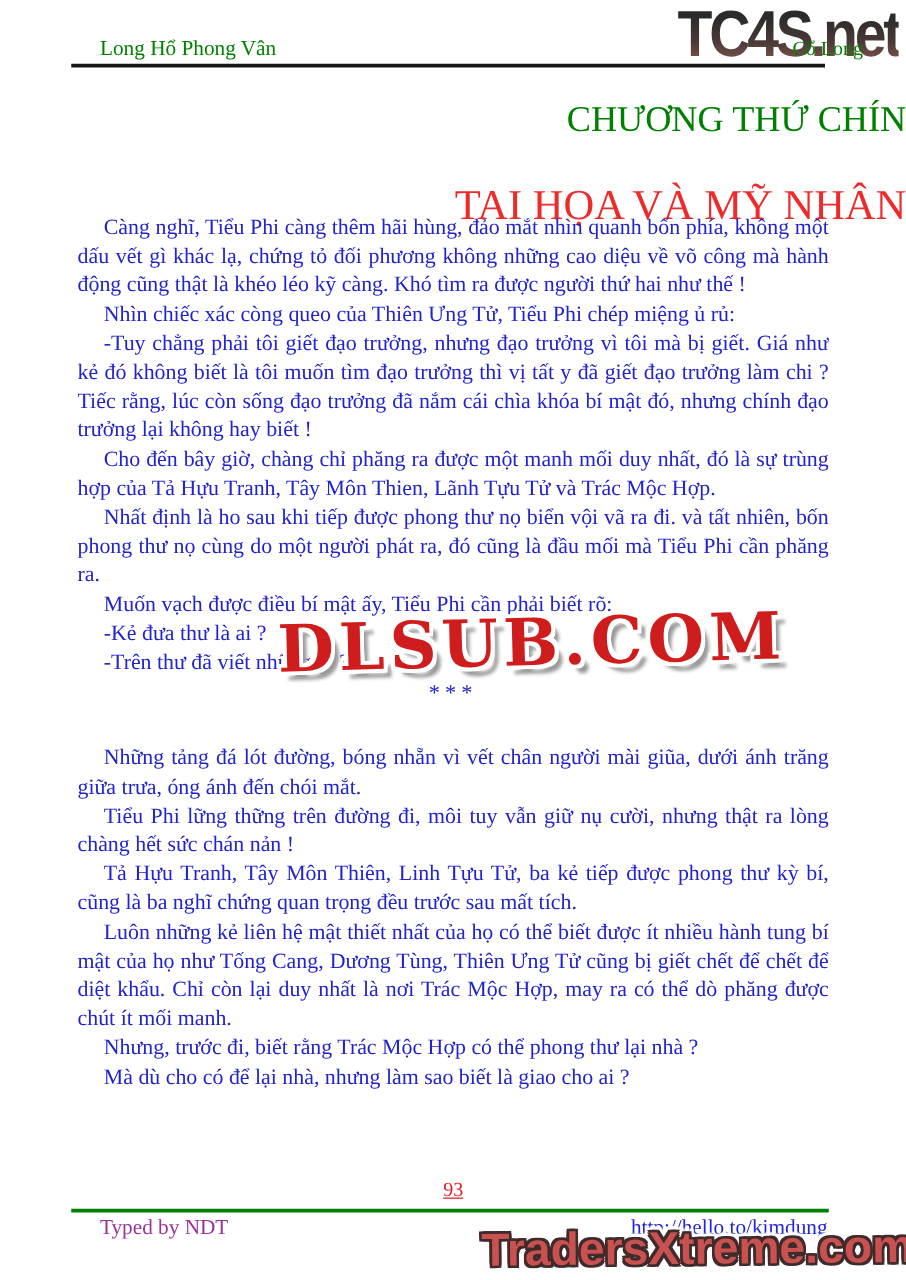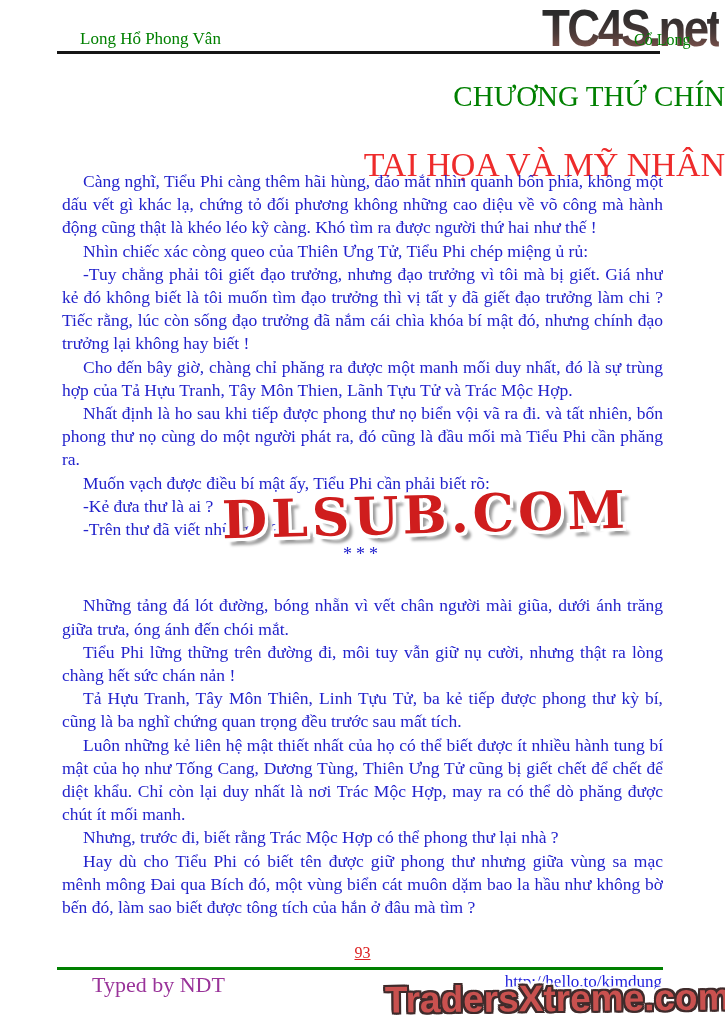--- a/index.html
+++ b/index.html
@@ -66,21 +66,21 @@
   
   .page-number{
     position:absolute;left:0;top:944px;width:725px;text-align:center;
     font-size:16px;color:var(--page_red,#dd2222);text-decoration:underline;
   }
   .footer-rule{
     position:absolute;left:57px;top:967px;width:606px;height:3px;
     background:var(--green,#008000);
   }
   .typed-by{
-    position:absolute;left:92px;top:972px;font-size:22px;
+    position:absolute;left:80px;top:972px;font-size:17px;
     color:var(--typed_purple,#993399);
   }
   .footer-link{
     position:absolute;right:63px;top:972px;font-size:17px;
     color:var(--link_blue,#2222dd);cursor:pointer;
   }
   .banner{
     position:absolute;right:-6px;top:978px;z-index:7;
     font-family:"Liberation Sans",sans-serif;font-weight:bold;
     font-size:37px;letter-spacing:0px;white-space:nowrap;
@@ -115,21 +115,21 @@
       <p>-Kẻ đưa thư là ai ?</p>
       <p>-Trên thư đã viết những gì ?</p>
     </div>
   <div class="separator">***</div>
   <div class="after-sep">
       <p>Những tảng đá lót đường, bóng nhẵn vì vết chân người mài giũa, dưới ánh trăng giữa trưa, óng ánh đến chói mắt.</p>
       <p>Tiểu Phi lững thững trên đường đi, môi tuy vẫn giữ nụ cười, nhưng thật ra lòng chàng hết sức chán nản !</p>
       <p>Tả Hựu Tranh, Tây Môn Thiên, Linh Tựu Tử, ba kẻ tiếp được phong thư kỳ bí, cũng là ba nghĩ chứng quan trọng đều trước sau mất tích.</p>
       <p>Luôn những kẻ liên hệ mật thiết nhất của họ có thể biết được ít nhiều hành tung bí mật của họ như Tống Cang, Dương Tùng, Thiên Ưng Tử cũng bị giết chết để chết để diệt khẩu. Chỉ còn lại duy nhất là nơi Trác Mộc Hợp, may ra có thể dò phăng được chút ít mối manh.</p>
       <p>Nhưng, trước đi, biết rằng Trác Mộc Hợp có thể phong thư lại nhà ?</p>
-      <p>Hay dù cho Tiểu Phi có biết tên được giữ phong thư nhưng giữa vùng sa mạc mênh mông Đai qua Bích đó, một vùng biển cát muôn dặm bao la hầu như không bờ bến đó, làm sao biết được tông tích của hắn ở đâu mà tìm ?</p>
+      <p>Mà dù cho có để lại nhà, nhưng làm sao biết là giao cho ai ?</p>
     </div>
 </div>
 
 <div class="watermark">DLSUB.COM</div>
 
 <div class="page-number">93</div>
 <div class="footer-rule"></div>
 <div class="typed-by">Typed by NDT</div>
 <a class="footer-link">http://hello.to/kimdung</a>
 <div class="banner">TradersXtreme.com</div>

